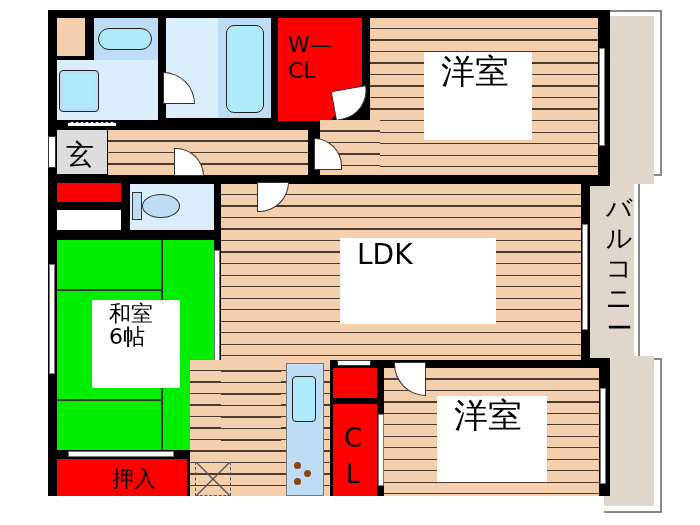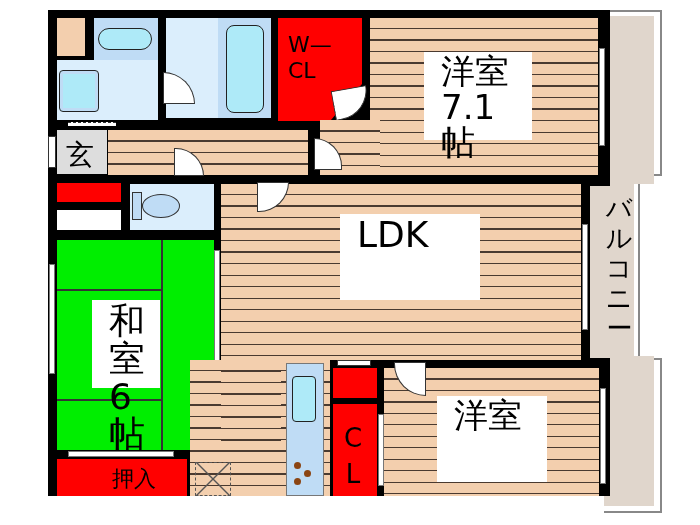--- a/index.html
+++ b/index.html
@@ -48,21 +48,20 @@
 <div class="abs" style="left:288px;top:32px;font-size:22px;line-height:1.2;color:#000;">
   <div>W—</div>
   <div>CL</div>
 </div>
 <div class="abs door" style="left:333px;top:88px;width:36px;height:30px;border-radius:0 0 30px 0;transform:rotate(-10deg);"></div>
 
 <div class="abs wood" style="left:370px;top:18px;width:228px;height:157px;"></div>
 <div class="abs wood" style="left:320px;top:120px;width:60px;height:55px;"></div>
 <div class="label" style="left:424px;top:52px;width:108px;height:88px;font-size:34px;">
   <div>洋室</div>
-  <div>7.1帖</div>
 </div>
 <div class="abs door" style="left:314px;top:138px;width:28px;height:32px;border-radius:0 32px 0 0;"></div>
 <div class="abs win" style="left:599px;top:48px;width:6px;height:98px;"></div>
 
 <div class="abs wood" style="left:108px;top:130px;width:200px;height:45px;"></div>
 <div class="abs" style="left:57px;top:130px;width:50px;height:44px;background:#ddd;"></div>
 <div class="abs" style="left:66px;top:136px;font-size:28px;">玄</div>
 <div class="abs door" style="left:48px;top:136px;width:8px;height:32px;"></div>
 <div class="abs door" style="left:174px;top:148px;width:30px;height:28px;border-radius:0 28px 0 0;"></div>
 
@@ -71,35 +70,35 @@
 
 <div class="abs wetlt" style="left:130px;top:184px;width:84px;height:46px;"></div>
 <div class="abs wetmd" style="left:132px;top:192px;width:10px;height:28px;border:1px solid #333;"></div>
 <div class="abs" style="left:142px;top:194px;width:38px;height:24px;border:1.5px solid #333;border-radius:50%;background:#bfdcf5;"></div>
 
 <div class="abs tatami" style="left:57px;top:240px;width:157px;height:210px;"></div>
 <div class="abs" style="left:161px;top:240px;width:1.5px;height:104px;background:#333;"></div>
 <div class="abs" style="left:57px;top:289px;width:104px;height:1.5px;background:#333;"></div>
 <div class="abs" style="left:57px;top:399px;width:104px;height:1.5px;background:#333;"></div>
 <div class="abs" style="left:161px;top:344px;width:1.5px;height:106px;background:#333;"></div>
-<div class="label" style="left:92px;top:300px;width:68px;height:88px;font-size:36px;">
+<div class="label" style="left:92px;top:300px;width:88px;height:88px;font-size:22px;">
   <div>和室</div>
   <div>6帖</div>
 </div>
 <div class="abs win" style="left:49px;top:264px;width:6px;height:110px;"></div>
 <div class="abs win" style="left:214px;top:250px;width:6px;height:185px;"></div>
 
 <div class="abs" style="left:68px;top:451px;width:106px;height:6px;background:#fff;border:1px solid #777;"></div>
 <div class="abs red" style="left:57px;top:459px;width:130px;height:37px;"></div>
 <div class="abs" style="left:112px;top:464px;font-size:22px;">押入</div>
 
 <div class="abs wood" style="left:221px;top:184px;width:360px;height:176px;"></div>
 <div class="abs wood" style="left:190px;top:360px;width:140px;height:136px;"></div>
 <div class="abs wood" style="left:221px;top:360px;width:60px;height:90px;"></div>
-<div class="label" style="left:340px;top:214px;width:140px;height:86px;font-size:36px;">
+<div class="label" style="left:340px;top:238px;width:156px;height:86px;font-size:28px;">
   <div>LDK</div>
 </div>
 <div class="abs door" style="left:257px;top:182px;width:32px;height:30px;border-radius:0 0 30px 0;"></div>
 <div class="abs win" style="left:582px;top:224px;width:6px;height:106px;"></div>
 <div class="abs" style="left:195px;top:462px;width:36px;height:34px;border:1.5px dashed #555;background:linear-gradient(45deg,transparent 48%,#555 49%,#555 51%,transparent 52%),linear-gradient(-45deg,transparent 48%,#555 49%,#555 51%,transparent 52%);"></div>
 
 <div class="abs wetmd" style="left:286px;top:363px;width:38px;height:133px;border:1px solid #777;"></div>
 <div class="abs aqua" style="left:292px;top:376px;width:24px;height:46px;border-radius:4px;"></div>
 <div class="abs" style="left:286px;top:456px;width:38px;height:40px;">
   <div class="abs" style="left:8px;top:6px;width:7px;height:7px;border-radius:50%;background:#8b4513;"></div>

